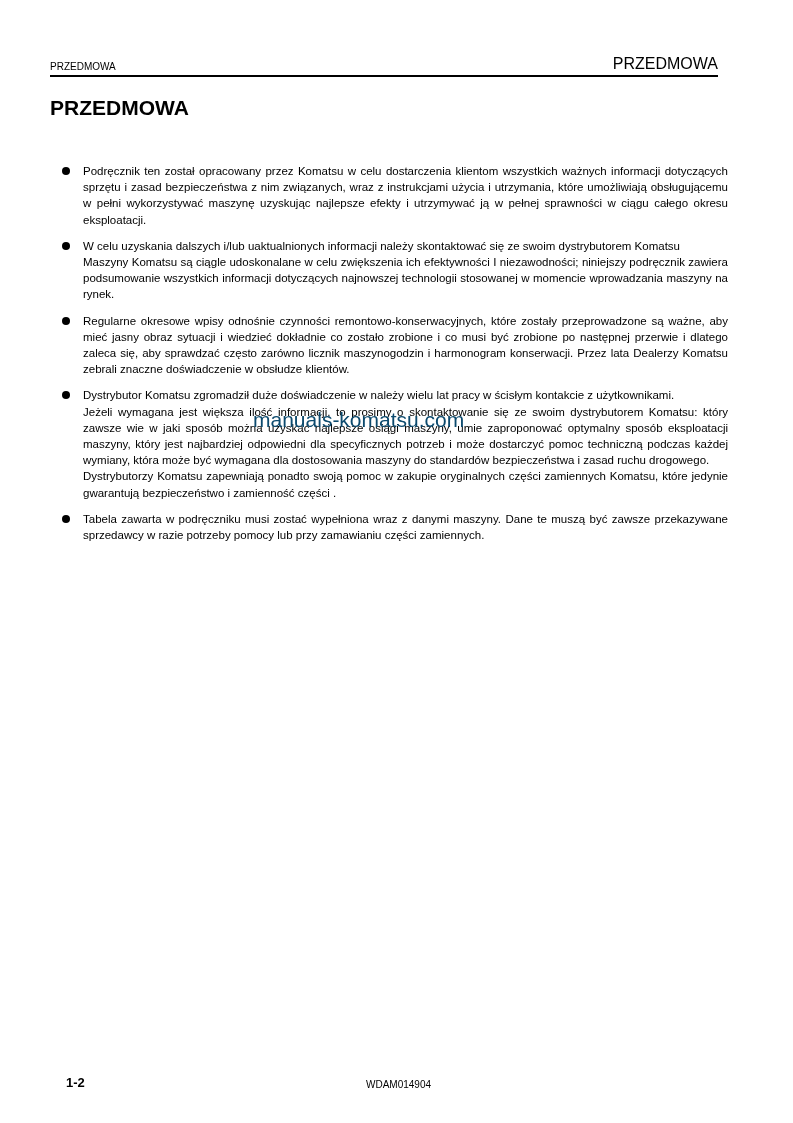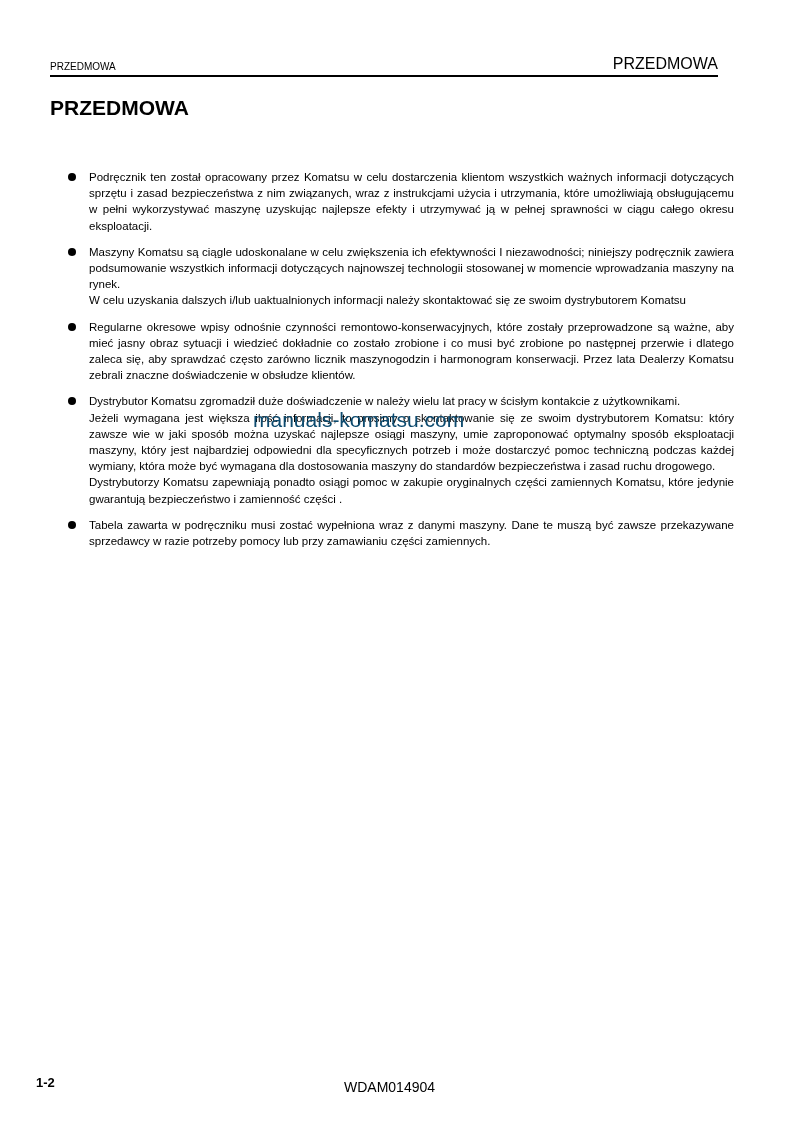--- a/index.html
+++ b/index.html
@@ -1,56 +1,56 @@
 <!DOCTYPE html>
 <html><head>
 <meta charset="utf-8">
 <style>
   html, body { margin: 0; padding: 0; background: #ffffff; }
   body { width: 793px; height: 1123px; position: relative; overflow: hidden; font-family: "Liberation Sans", sans-serif; color: #000; }
   .hdr-left { position: absolute; left: 50px; top: 61px; font-size: 10px; letter-spacing: 0; }
   .hdr-right { position: absolute; right: 75px; top: 55px; font-size: 16px; }
   .hdr-rule { position: absolute; left: 50px; right: 75px; top: 75px; height: 0; border-top: 2px solid #000; }
   .title { position: absolute; left: 50px; top: 96px; font-size: 21px; font-weight: bold; margin: 0; }
-  .list { position: absolute; left: 50px; top: 153px; width: 668px; margin: 16px; padding: 0; list-style: none; }
+  .list { position: absolute; left: 50px; top: 153px; width: 668px; margin: 10px; padding: 0; list-style: none; }
   .item { position: relative; padding-left: 23px; font-size: 11.5px; line-height: 16.2px; text-align: justify; margin-bottom: 10px; }
   .item .bullet { position: absolute; left: 2px; top: 4px; width: 8px; height: 8px; border-radius: 50%; background: #000; }
   .item p { margin: 0; }
   .watermark { position: absolute; left: 253px; top: 408px; font-size: 21px; color: #0c4a6e; white-space: nowrap; }
-  .footer-page { position: absolute; left: 36px; top: 1075px; font-size: 13px; font-weight: bold; }
-  .footer-code { position: absolute; left: 344px; top: 1079px; font-size: 14px; }
+  .footer-page { position: absolute; left: 66px; top: 1075px; font-size: 13px; font-weight: bold; }
+  .footer-code { position: absolute; left: 366px; top: 1079px; font-size: 10px; }
 </style>
 </head>
 <body>
 
 <div class="hdr-left">PRZEDMOWA</div>
 <div class="hdr-right">PRZEDMOWA</div>
 <div class="hdr-rule"></div>
 
 <h1 class="title">PRZEDMOWA</h1>
 
 <ul class="list">
   <li class="item">
     <span class="bullet"></span>
     <p>Podręcznik ten został opracowany przez Komatsu w celu dostarczenia klientom wszystkich ważnych informacji dotyczących sprzętu i zasad bezpieczeństwa z nim związanych, wraz z instrukcjami użycia i utrzymania, które umożliwiają obsługującemu w pełni wykorzystywać maszynę uzyskując najlepsze efekty i utrzymywać ją w pełnej sprawności w ciągu całego okresu eksploatacji.</p>
   </li>
   <li class="item">
     <span class="bullet"></span>
+    <p>W celu uzyskania dalszych i/lub uaktualnionych informacji należy skontaktować się ze swoim dystrybutorem Komatsu</p>
     <p>Maszyny Komatsu są ciągle udoskonalane w celu zwiększenia ich efektywności I niezawodności; niniejszy podręcznik zawiera podsumowanie wszystkich informacji dotyczących najnowszej technologii stosowanej w momencie wprowadzania maszyny na rynek.</p>
-    <p>W celu uzyskania dalszych i/lub uaktualnionych informacji należy skontaktować się ze swoim dystrybutorem Komatsu</p>
   </li>
   <li class="item">
     <span class="bullet"></span>
     <p>Regularne okresowe wpisy odnośnie czynności remontowo-konserwacyjnych, które zostały przeprowadzone są ważne, aby mieć jasny obraz sytuacji i wiedzieć dokładnie co zostało zrobione i co musi być zrobione po następnej przerwie i dlatego zaleca się, aby sprawdzać często zarówno licznik maszynogodzin i harmonogram konserwacji. Przez lata Dealerzy Komatsu zebrali znaczne doświadczenie w obsłudze klientów.</p>
   </li>
   <li class="item">
     <span class="bullet"></span>
     <p>Dystrybutor Komatsu zgromadził duże doświadczenie w należy wielu lat pracy w ścisłym kontakcie z użytkownikami.</p>
     <p>Jeżeli wymagana jest większa ilość informacji, to prosimy o skontaktowanie się ze swoim dystrybutorem Komatsu: który zawsze wie w jaki sposób można uzyskać najlepsze osiągi maszyny, umie zaproponować optymalny sposób eksploatacji maszyny, który jest najbardziej odpowiedni dla specyficznych potrzeb i może dostarczyć pomoc techniczną podczas każdej wymiany, która może być wymagana dla dostosowania maszyny do standardów bezpieczeństwa i zasad ruchu drogowego.</p>
-    <p>Dystrybutorzy Komatsu zapewniają ponadto osiągi pomoc w zakupie oryginalnych części zamiennych Komatsu, które jedynie gwarantują bezpieczeństwo i zamienność części .</p>
+    <p>Dystrybutorzy Komatsu zapewniają ponadto swoją pomoc w zakupie oryginalnych części zamiennych Komatsu, które jedynie gwarantują bezpieczeństwo i zamienność części .</p>
   </li>
   <li class="item">
     <span class="bullet"></span>
     <p>Tabela zawarta w podręczniku musi zostać wypełniona wraz z danymi maszyny. Dane te muszą być zawsze przekazywane sprzedawcy w razie potrzeby pomocy lub przy zamawianiu części zamiennych.</p>
   </li>
 </ul>
 
 <div class="watermark">manuals-komatsu.com</div>
 
 <div class="footer-page">1-2</div>

